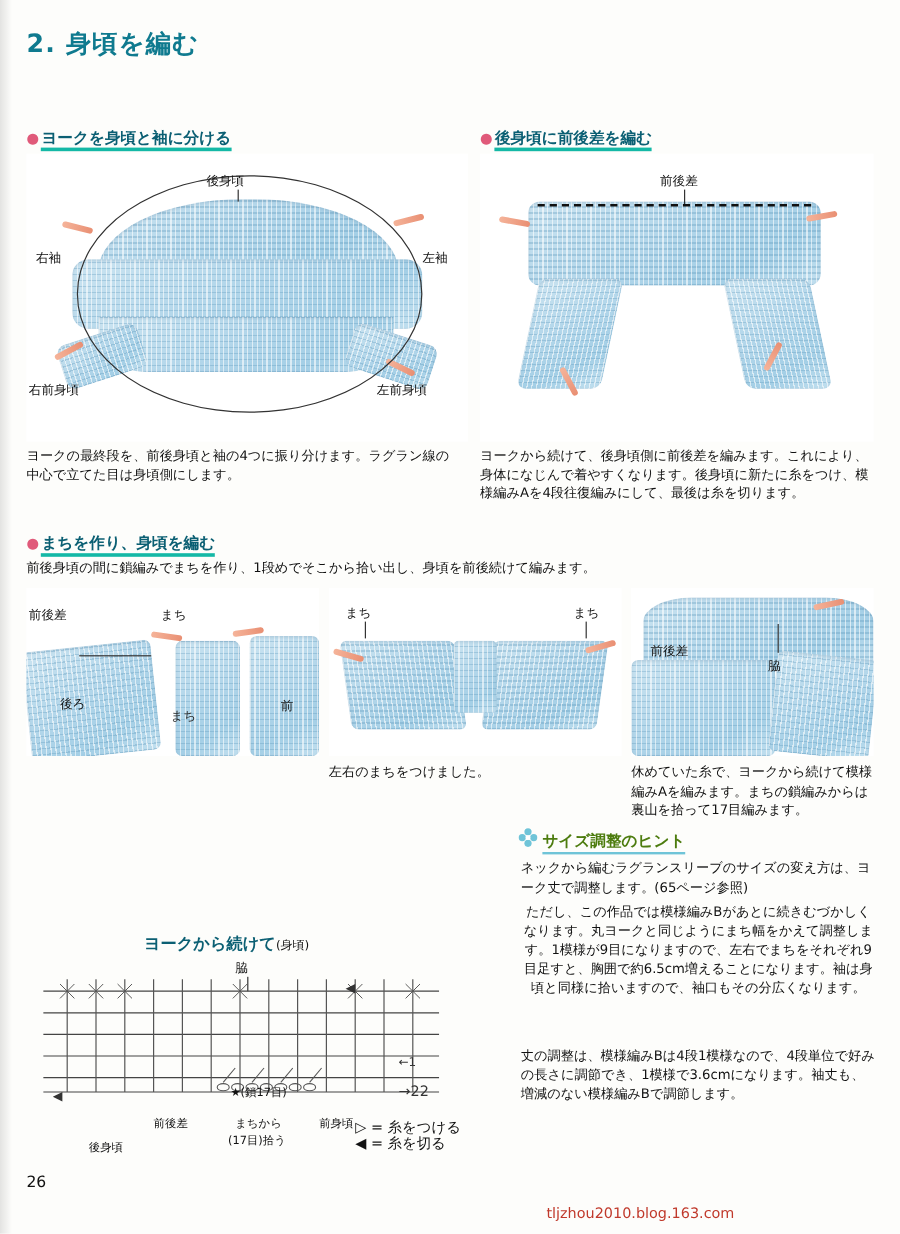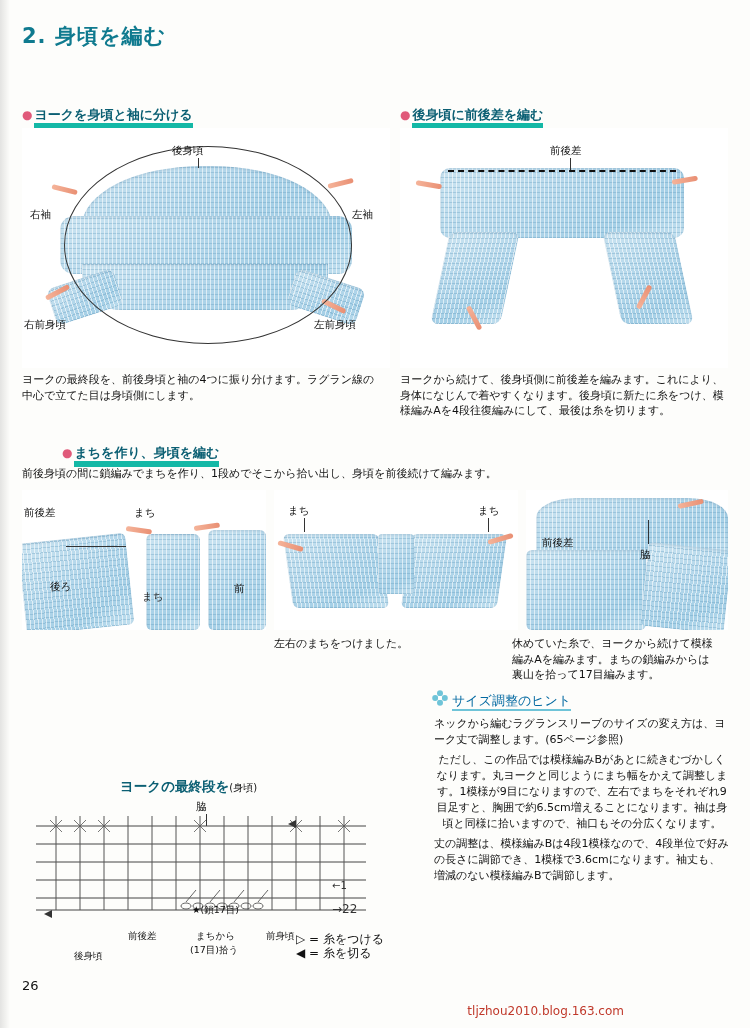--- a/index.html
+++ b/index.html
@@ -4,39 +4,39 @@
 <style>
   html,body{margin:0;padding:0;}
   body{
     width:750px;height:1028px;
     background:#fdfdfb;
     font-family:"DejaVu Sans","Liberation Sans",sans-serif;
     color:#1a1a1a;
     position:relative;
     overflow:hidden;
   }
-  .page{position:relative;width:626px;height:1028px;padding-left:12px;}
+  .page{position:relative;width:626px;height:1028px;}
 
   
   .title{
     position:absolute;left:22px;top:22px;
     font-size:21px;font-weight:bold;color:#0f7a8f;
     letter-spacing:1px;
   }
   .title .num{color:#0f7a8f;}
   .intro{
     position:absolute;left:22px;top:52px;width:706px;
     font-size:11.5px;line-height:16px;color:#111;
   }
   .sec-head{
     position:absolute;font-size:13px;font-weight:bold;color:#0b5f73;
   }
   .sec-head .dot{color:#e05a7a;font-size:12px;margin-right:2px;}
   .sec-head .txt{
-    border-bottom:6px solid #14b8a6;padding-bottom:1px;font-family:Liberation Serif, serif;
+    border-bottom:3px solid #14b8a6;padding-bottom:1px;font-family:Liberation Serif, serif;
   }
 
   
   .photo{
     position:absolute;
     background:#ffffff;
     overflow:hidden;
   }
   .fabric{
     position:absolute;
@@ -73,21 +73,21 @@
   .dgm{
     position:absolute;left:36px;top:810px;width:330px;height:120px;
   }
   .stitch{
     position:absolute;font-size:9px;color:#333;
   }
   .legend{position:absolute;font-size:12px;color:#111;line-height:14px;}
 
   
   .hint-head{
-    position:absolute;font-size:13px;font-weight:normal;color:#0369a1;
+    position:absolute;font-size:13px;font-weight:bold;color:#4d7c0f;
   }
   .flower{
     position:absolute;width:16px;height:16px;
   }
   .body-txt{
     position:absolute;font-size:11px;line-height:16px;color:#111;
   }
   .pageno{
     position:absolute;left:22px;top:978px;font-size:13px;color:#111;
   }
@@ -154,21 +154,21 @@
     <div class="pin" style="left:16px;top:52px;transform:rotate(10deg);"></div>
     <div class="pin" style="left:272px;top:52px;transform:rotate(-10deg);"></div>
     <div class="pin" style="left:68px;top:176px;transform:rotate(62deg);"></div>
     <div class="pin" style="left:238px;top:178px;transform:rotate(-62deg);"></div>
     <div class="ph-label" style="left:150px;top:16px;">前後差</div>
     <div class="arrowline" style="left:170px;top:30px;width:1px;height:12px;"></div>
   </div>
 
   <div class="cap" style="left:400px;top:372px;width:330px;">ヨークから続けて、後身頃側に前後差を編みます。これにより、身体になじんで着やすくなります。後身頃に新たに糸をつけ、模様編みAを4段往復編みにして、最後は糸を切ります。</div>
 
-  <div class="sec-head" style="left:22px;top:444px;margin-left:40px;">
+  <div class="sec-head" style="left:22px;top:444px;">
     <span class="dot">●</span><span class="txt">まちを作り、身頃を編む</span>
   </div>
   <div class="cap" style="left:22px;top:466px;width:706px;">前後身頃の間に鎖編みでまちを作り、1段めでそこから拾い出し、身頃を前後続けて編みます。</div>
 
   <div class="photo" style="left:22px;top:490px;width:244px;height:140px;background:#fff;">
     <div class="fabric" style="left:0px;top:48px;width:108px;height:92px;transform:rotate(-6deg);border-radius:6px;"></div>
     <div class="fabric" style="left:124px;top:44px;width:54px;height:96px;border-radius:6px;"></div>
     <div class="fabric" style="left:186px;top:40px;width:58px;height:100px;border-radius:6px;"></div>
     <div class="pin" style="left:104px;top:36px;transform:rotate(8deg);"></div>
     <div class="pin" style="left:172px;top:36px;transform:rotate(-8deg);"></div>
@@ -195,25 +195,25 @@
 
   <div class="photo" style="left:526px;top:490px;width:202px;height:140px;background:#fff;">
     <div class="fabric" style="left:10px;top:8px;width:192px;height:60px;border-radius:40px 40px 0 0 / 20px 20px 0 0;"></div>
     <div class="fabric" style="left:0px;top:60px;width:120px;height:80px;border-radius:6px;"></div>
     <div class="fabric" style="left:118px;top:56px;width:84px;height:84px;transform:rotate(6deg);border-radius:6px;"></div>
     <div class="pin" style="left:152px;top:14px;transform:rotate(-12deg);"></div>
     <div class="ph-label" style="left:16px;top:46px;">前後差</div>
     <div class="ph-label" style="left:114px;top:58px;">脇</div>
     <div class="arrowline" style="left:122px;top:30px;width:1px;height:24px;"></div>
   </div>
-  <div class="cap" style="left:512px;top:636px;width:202px;">休めていた糸で、ヨークから続けて模様編みAを編みます。まちの鎖編みからは裏山を拾って17目編みます。</div>
+  <div class="cap" style="left:526px;top:636px;width:202px;">休めていた糸で、ヨークから続けて模様編みAを編みます。まちの鎖編みからは裏山を拾って17目編みます。</div>
 
 
   <div class="diagram-title" style="left:120px;top:778px;">
-    <span>ヨークの最終段を</span><span class="sub">(身頃)</span>
+    <span>ヨークから続けて</span><span class="sub">(身頃)</span>
   </div>
 
   <div class="ph-label" style="left:196px;top:800px;">脇</div>
   <div class="arrowline" style="left:206px;top:814px;width:1px;height:12px;"></div>
 
   <div class="dgm">
     <svg width="330" height="120" viewBox="0 0 330 120">
       <g stroke="#444" stroke-width="1" fill="none">
         <line x1="0" y1="16" x2="330" y2="16"></line>
         <line x1="0" y1="34" x2="330" y2="34"></line>
@@ -308,18 +308,18 @@
         <circle cx="3.2" cy="8" r="3"></circle>
     </g>
     <circle cx="8" cy="8" r="2" fill="#fff"></circle>
   </svg>
   <div class="hint-head" style="left:452px;top:692px;">
     <span class="txt" style="border-bottom:2px solid #6fc4d8;padding-bottom:1px;">サイズ調整のヒント</span>
   </div>
 
   <div class="body-txt" style="left:434px;top:716px;width:296px;">ネックから編むラグランスリーブのサイズの変え方は、ヨーク丈で調整します。(65ページ参照)</div>
   <div class="body-txt" style="left:434px;top:752px;width:296px;text-align:center;">ただし、この作品では模様編みBがあとに続きむづかしくなります。丸ヨークと同じようにまち幅をかえて調整します。1模様が9目になりますので、左右でまちをそれぞれ9目足すと、胸囲で約6.5cm増えることになります。袖は身頃と同様に拾いますので、袖口もその分広くなります。</div>
-  <div class="body-txt" style="left:434px;top:836px;width:296px;">丈の調整は、模様編みBは4段1模様なので、4段単位で好みの長さに調節でき、1模様で3.6cmになります。袖丈も、増減のない模様編みBで調節します。</div>
+  <div class="body-txt" style="left:434px;top:872px;width:296px;">丈の調整は、模様編みBは4段1模様なので、4段単位で好みの長さに調節でき、1模様で3.6cmになります。袖丈も、増減のない模様編みBで調節します。</div>
 
   <div class="pageno">26</div>
   <div class="watermark">tljzhou2010.blog.163.com</div>
 
 </div>
 
 </body></html>

